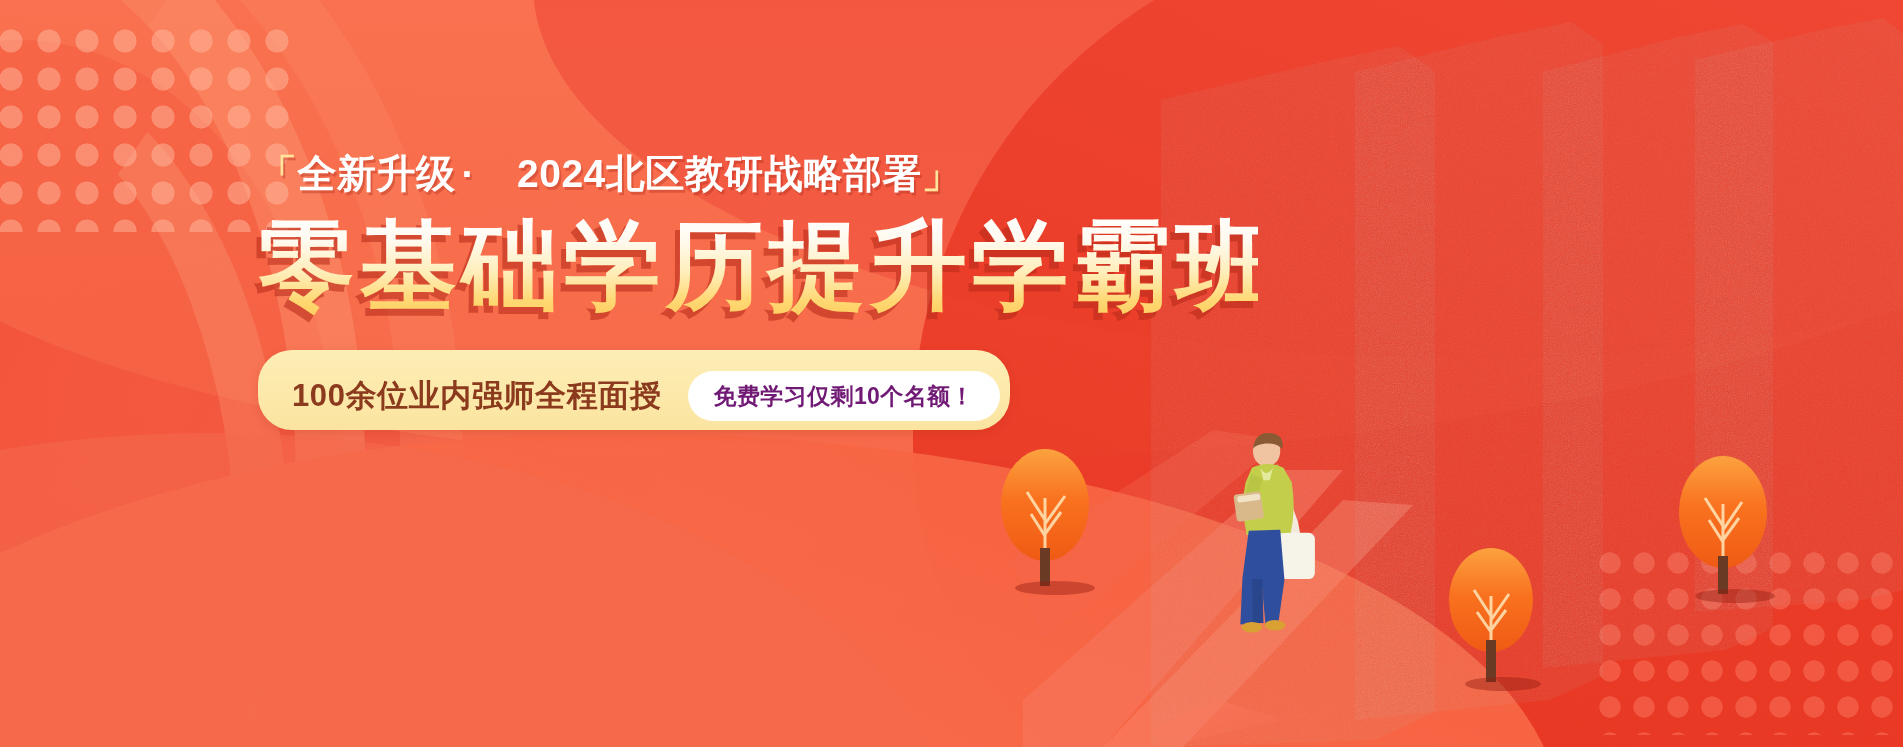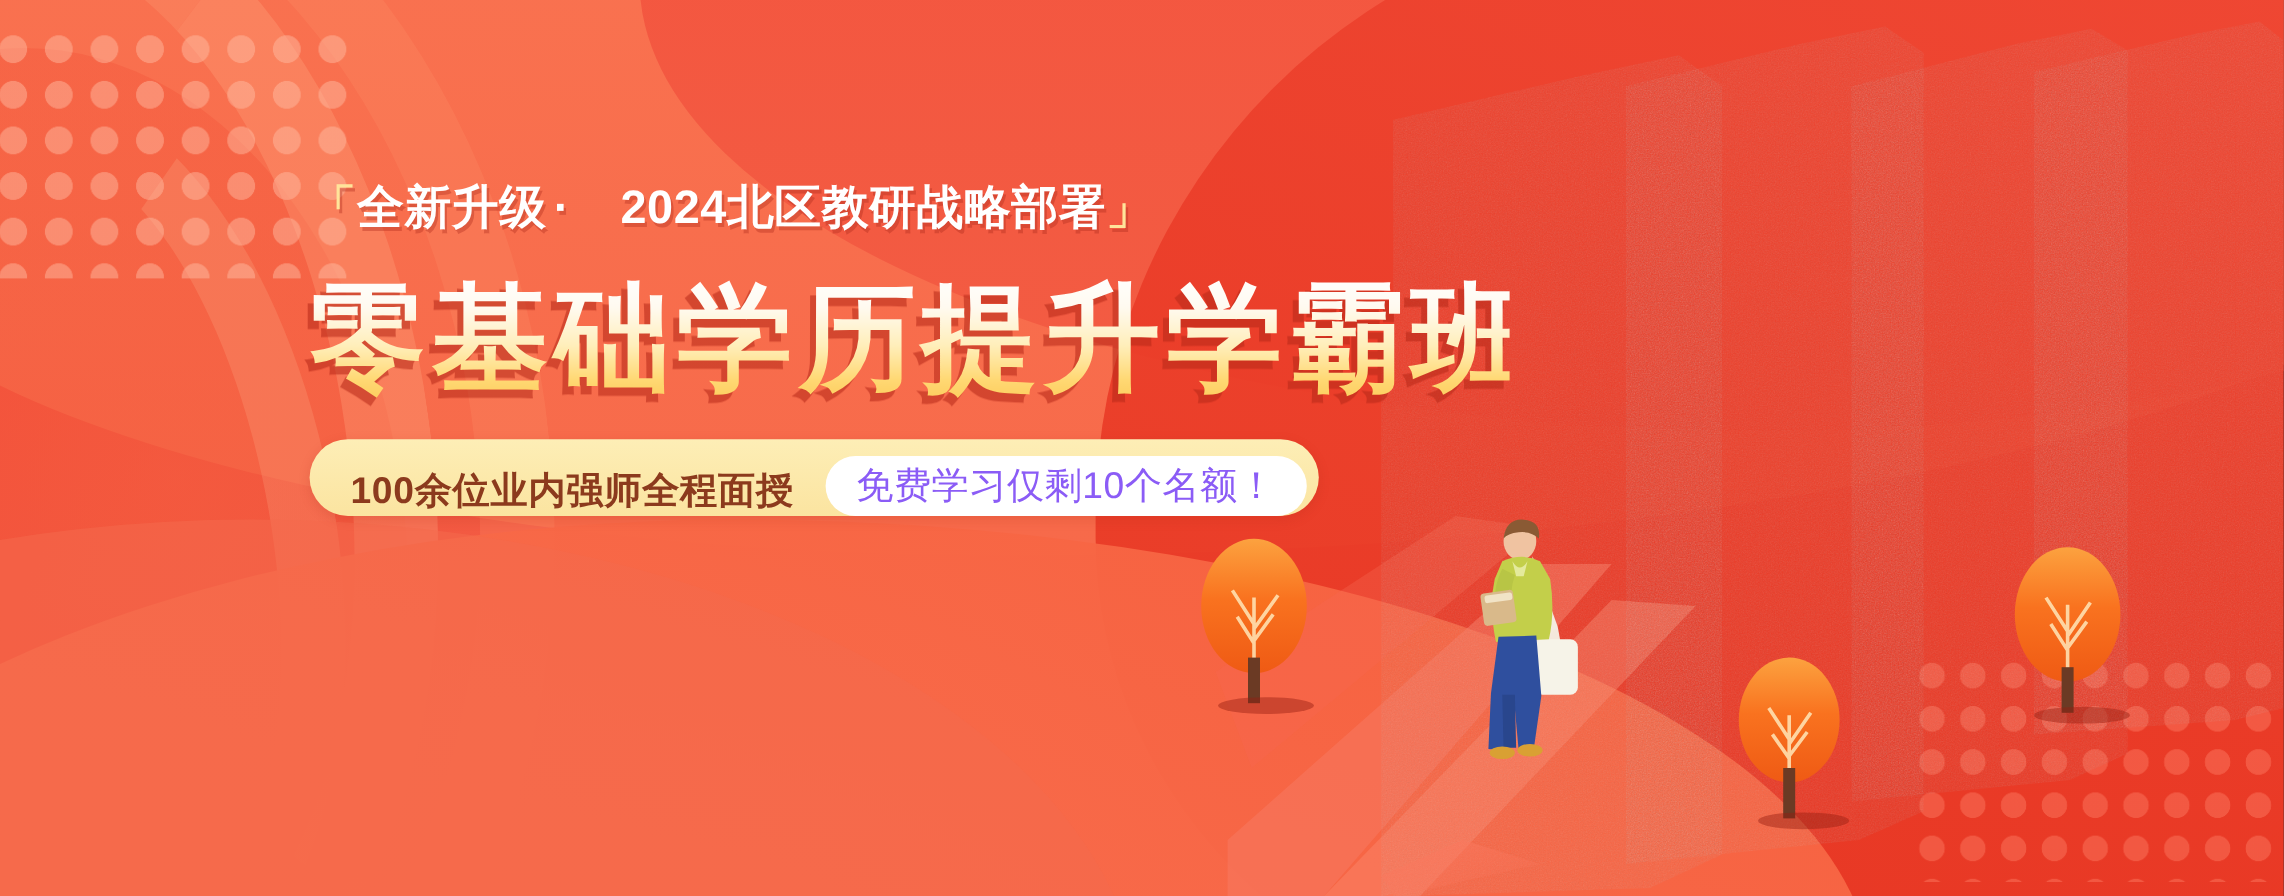--- a/index.html
+++ b/index.html
@@ -127,63 +127,63 @@
     letter-spacing:.5px;
     white-space:nowrap;
     text-shadow:2px 3px 0 rgba(176,46,28,.38);
   }
   .bracket{ color:#ffe49a; font-weight:700; }
   .sub-hl{ color:#ffffff; }
   .sub-white{ color:#ffffff;margin-left:36px; }
   .sub-dot{ color:#ffffff; padding:0 6px; }
 
   .title{
-    margin-top:29px;
+    margin-top:13px;
     font-size:97px;
     font-weight:800;
     line-height:1.12;
     letter-spacing:5px;
     white-space:nowrap;
     background:linear-gradient(180deg,#ffffff 0%,#fffaf0 26%,#ffeeb9 56%,#ffd873 82%,#fccb5b 100%);
     -webkit-background-clip:text;
     background-clip:text;
     color:transparent;
     -webkit-text-fill-color:transparent;
     filter:drop-shadow(-5px 7px 0 rgba(182,40,24,.55));
     text-align:right;
   }
 
   .badge-row{
     margin-top:30px;
     display:inline-flex;
-    align-items:flex-end;
-    height:64px;
+    align-items:center;
+    height:80px;
     padding:12px 10px 0 34px;
     border-radius:34px;
     background:linear-gradient(180deg,#fdeeb6 0%,#fbe4a0 100%);
     box-shadow:0 3px 10px rgba(168,40,22,.18);
     white-space:nowrap;
   }
   .badge-left{
     font-size:31px;
     font-weight:700;
     color:#8c3a1d;
     letter-spacing:.6px;
     padding-right:26px;
   }
   .badge-pill{
     display:inline-flex;
     align-items:center;
     height:50px;
     padding:0 26px;
     border-radius:26px;
     background:#ffffff;
-    font-size:31px;
-    font-weight:400;
-    color:#8b5cf6;
+    font-size:23px;
+    font-weight:700;
+    color:#701a75;
     letter-spacing:.4px;
   }
 
   
   .illus{
     position:absolute;
     right:0; top:0;
     width:920px; height:747px;
     z-index:20;
   }

